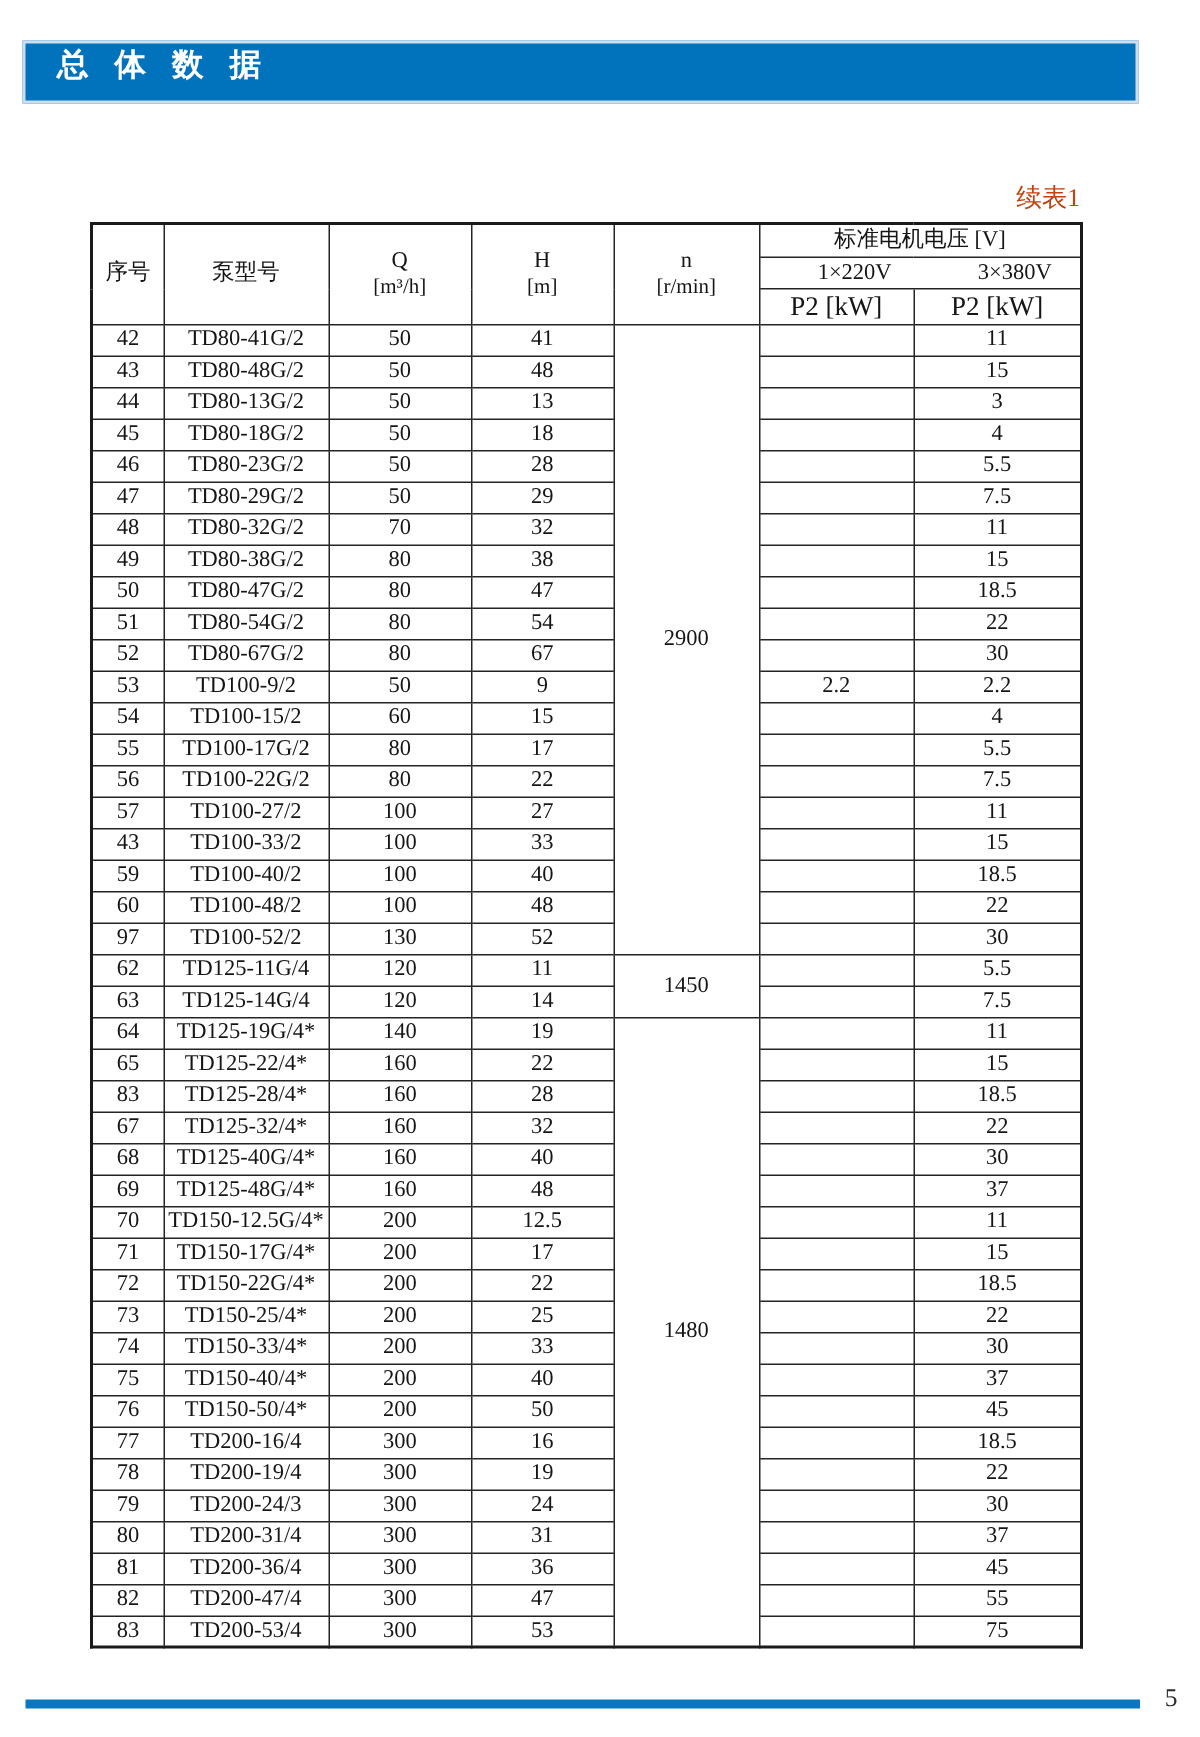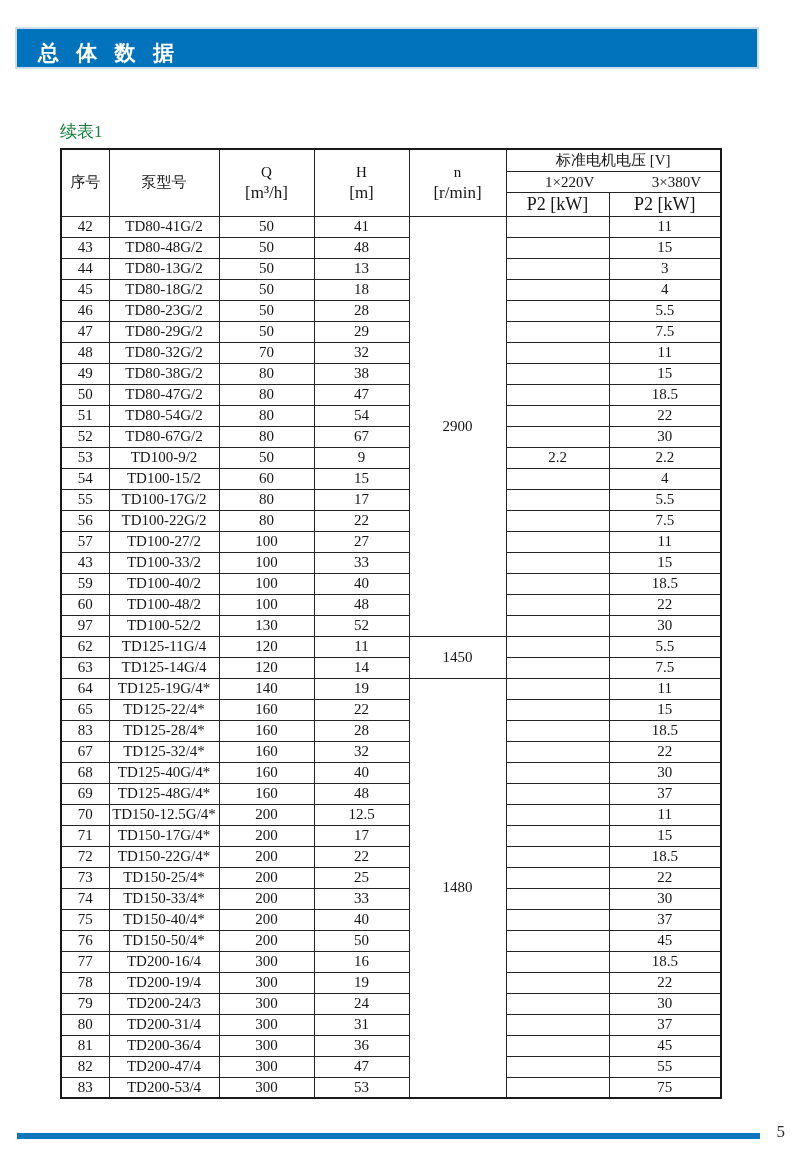--- a/index.html
+++ b/index.html
@@ -12,36 +12,36 @@
     overflow:hidden;
   }
   .page{position:absolute;inset:0;background:#ffffff;}
 
   
   .title-bar{
     position:absolute;left:15px;top:27px;width:744px;height:42px;
     background:#0173bd;
     border:2px solid #cfdeed;
     box-sizing:border-box;
-    display:flex;align-items:flex-end;
+    display:flex;align-items:flex-start;
   }
   .title-bar .title-text{
     color:#ffffff;
     font-family:"DejaVu Sans","Liberation Sans",sans-serif;
     font-weight:bold;
     font-size:21px;
     letter-spacing:5px;
     padding-left:21px;
     white-space:nowrap;
   }
 
   
   .table-caption{
     position:absolute;left:60px;top:120px;width:660px;
-    text-align:left;font-size:17px;color:#15803d;
+    text-align:right;font-size:17px;color:#c2410c;
   }
 
   
   table.data{
     position:absolute;left:60px;top:148px;
     width:660px;
     border-collapse:collapse;
     table-layout:fixed;
     border:2px solid #1a1a1a;
   }
@@ -50,21 +50,21 @@
     text-align:center;
     vertical-align:middle;
     padding:0;
     font-weight:normal;
     font-size:15px;
     line-height:1.25;
     overflow:hidden;
     white-space:nowrap;
   }
   thead th{font-size:16px;}
-  thead .unit{font-size:17px;}
+  thead .unit{font-size:14px;}
   thead tr.h-row1 th{height:21px;}
   thead tr.h-row2 th{height:20px;font-size:15px;padding-left:24px;}
   thead tr.h-row3 th{height:21px;font-size:18px;}
   tbody tr{height:21px;}
   td.model-cell{text-align:left;padding-left:9px;}
   .no-right{border-right:0 !important;}
   .no-left{border-left:0 !important;}
 
   
   .footer-bar{

